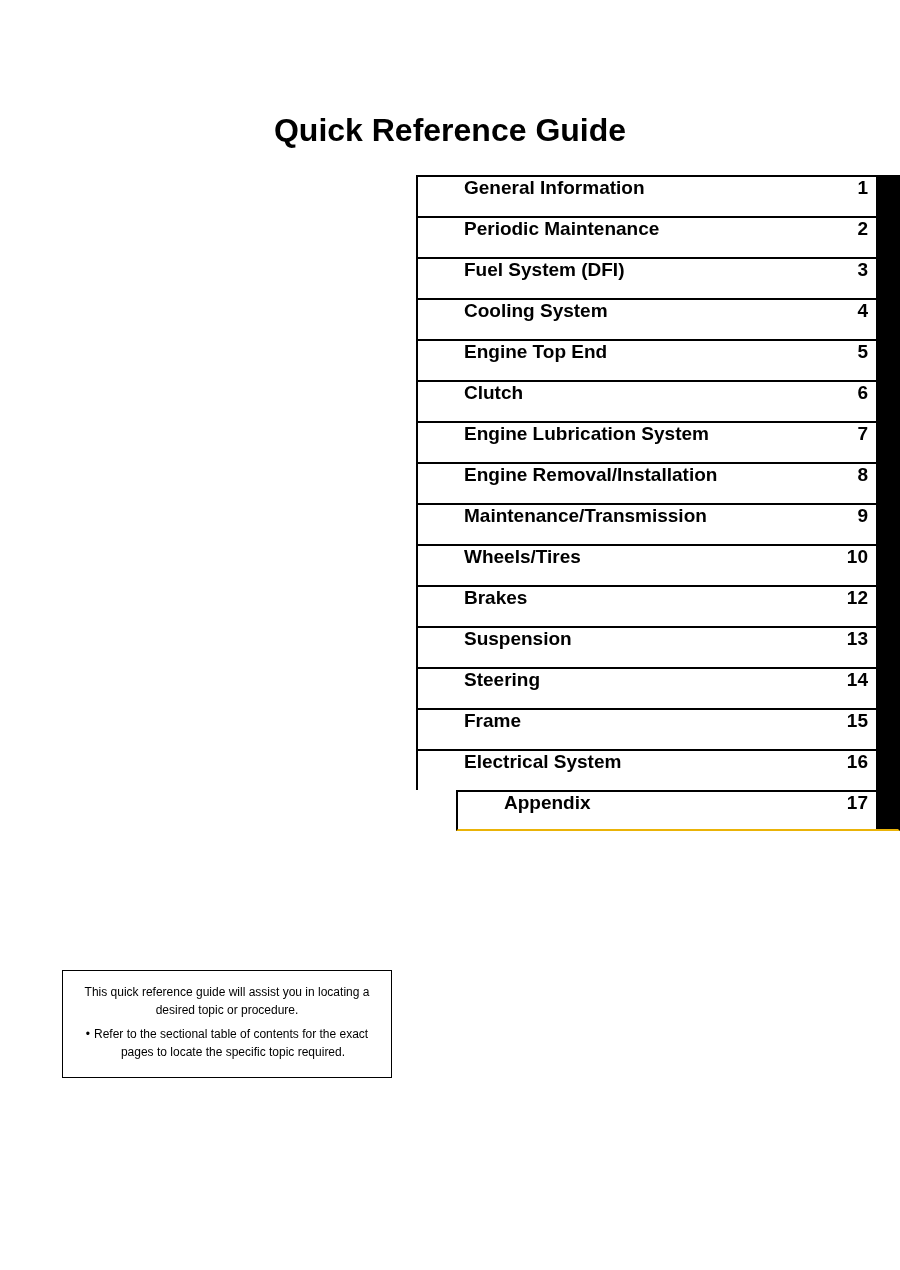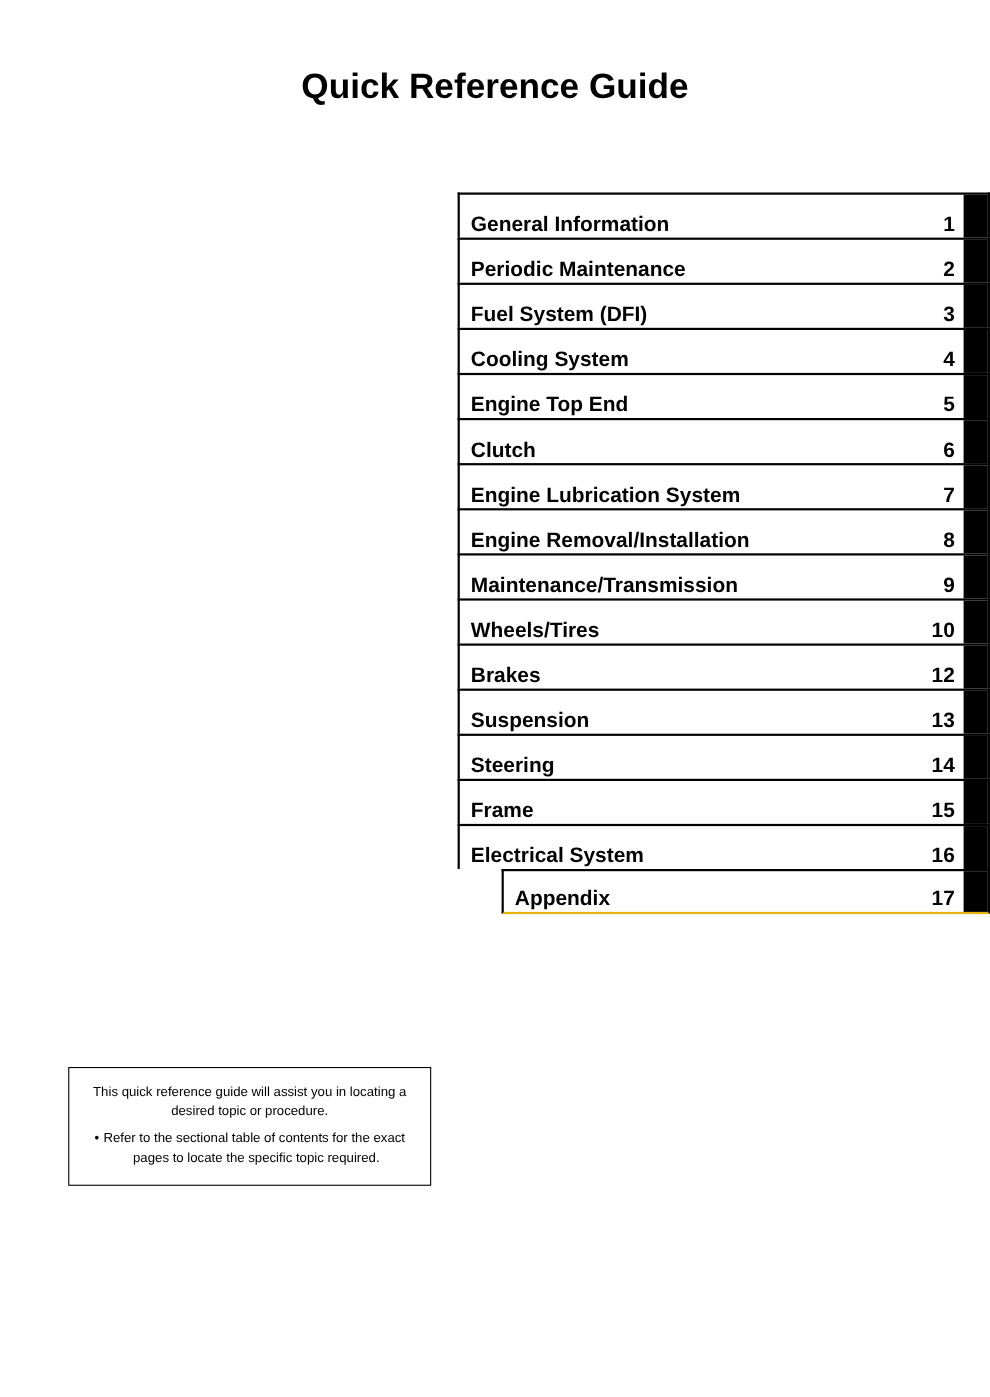--- a/index.html
+++ b/index.html
@@ -13,40 +13,41 @@
       min-height: 1270px;
       background: #ffffff;
       font-family: Arial, sans-serif;
       position: relative;
     }
 
     .page-title {
       text-align: center;
       font-size: 32px;
       font-weight: bold;
-      padding-top: 60px;
+      padding-top: 112px;
       padding-bottom: 60px;
       color: #000;
     }
 
     .toc-container {
       position: absolute;
       left: 416px;
       top: 175px;
       width: 484px;
     }
 
     .toc-item {
       display: flex;
-      align-items: flex-end;
+      align-items: flex-start;
       border: 2px solid #000;
       margin-bottom: 0px;
       border-bottom: none;
       position: relative;
       height: 41px;
+      padding-left: 36px;
     }
 
     .toc-item:last-child {
       border-bottom: 2px solid #eab308;
       margin-left: 40px;
     }
 
     .toc-item + .toc-item {
       border-top: 2px solid #000;
     }

